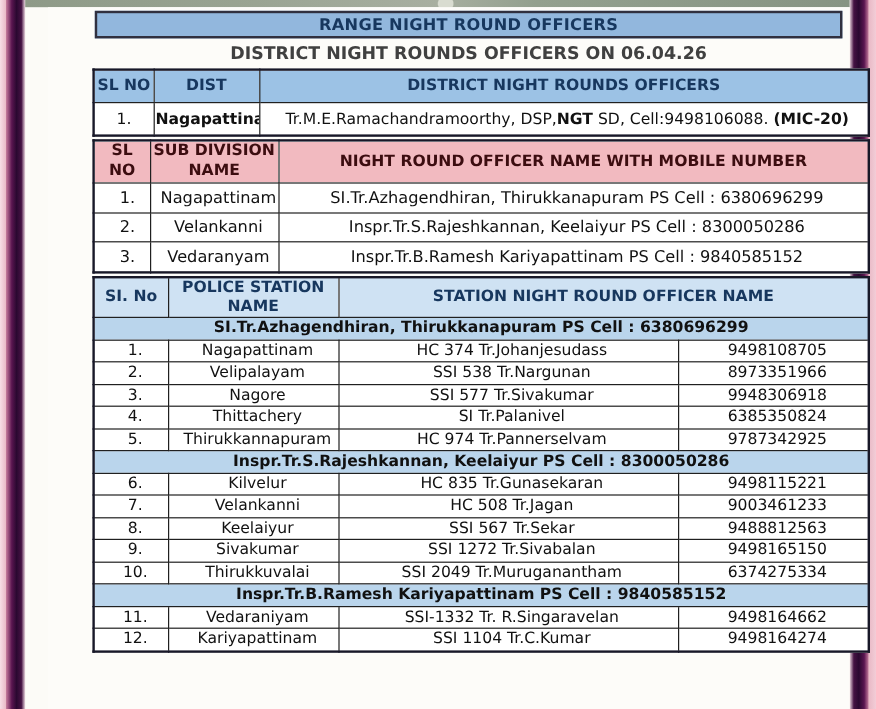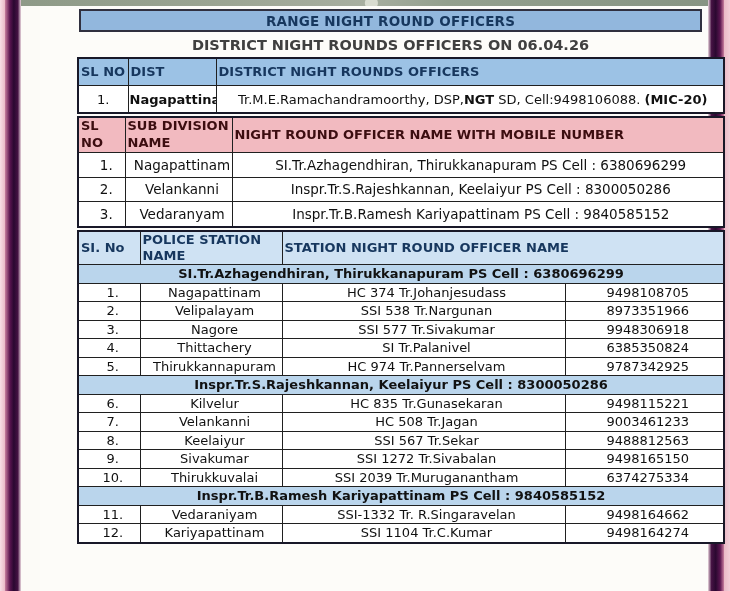--- a/index.html
+++ b/index.html
@@ -23,21 +23,21 @@
   .range-bar{height:19px;margin:3px 2px 0 2px;background:#92b7dd;border:2px solid #30303f;
     display:flex;align-items:center;justify-content:center;color:#17375e;font-weight:bold;font-size:13.5px;letter-spacing:.2px;}
 
   .section-title{text-align:center;font-weight:bold;color:#404040;font-size:14.5px;line-height:18px;}
   .t-district{margin-top:4px;}
   .t-sub{margin-top:12px;}
   .t-station{margin-top:10px;}
 
   table{border-collapse:collapse;table-layout:fixed;width:646px;background:#fff;}
   td,th{border:1.5px solid #202020;overflow:hidden;white-space:nowrap;}
-  th{font-weight:bold;text-align:left;white-space:normal;}
+  th{font-weight:bold;text-align:center;white-space:normal;}
 
   
   .district-table{margin-top:3px;border:2px solid #181828;}
   .district-table th{background:#9cc2e5;color:#17375e;font-size:13px;line-height:1.2;height:26px;padding:0 2px;}
   .district-table td{height:24px;font-size:13px;color:#111;}
   .cell-center{text-align:center;}
   .cell-left{text-align:center;padding-left:7px;}
   .bold{font-weight:bold;}
   .d-sl{font-size:14.5px;text-align:center;}
 
@@ -202,21 +202,21 @@
           </tr>
           <tr>
             <td class="cell-left p-sl">9.</td>
             <td class="cell-left p-station">Sivakumar</td>
             <td class="cell-left p-off">SSI 1272 Tr.Sivabalan</td>
             <td class="cell-left p-phone">9498165150</td>
           </tr>
           <tr>
             <td class="cell-left p-sl">10.</td>
             <td class="cell-left p-station">Thirukkuvalai</td>
-            <td class="cell-left p-off">SSI 2039 Tr.Muruganantham</td>
+            <td class="cell-left p-off">SSI 2049 Tr.Muruganantham</td>
             <td class="cell-left p-phone">6374275334</td>
           </tr>
           <tr>
             <td class="group-head" colspan="4">Inspr.Tr.B.Ramesh Kariyapattinam PS Cell : 9840585152</td>
           </tr>
           <tr>
             <td class="cell-left p-sl">11.</td>
             <td class="cell-left p-station">Vedaraniyam</td>
             <td class="cell-left p-off">SSI-1332 Tr. R.Singaravelan</td>
             <td class="cell-left p-phone">9498164662</td>

